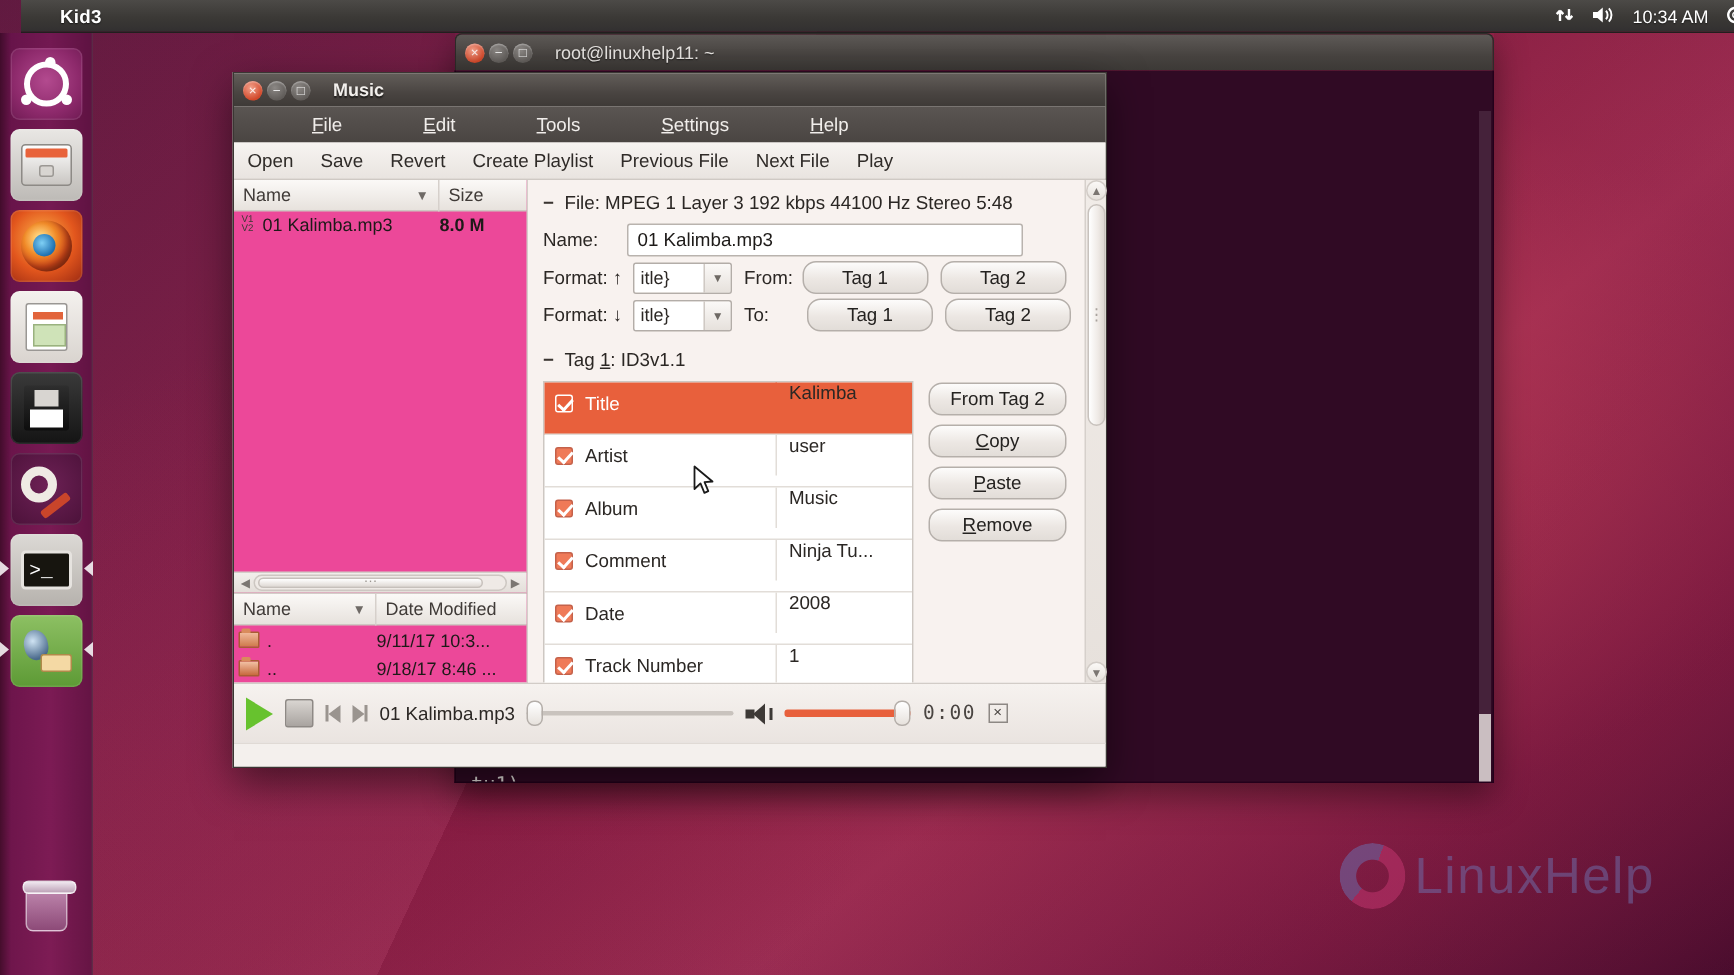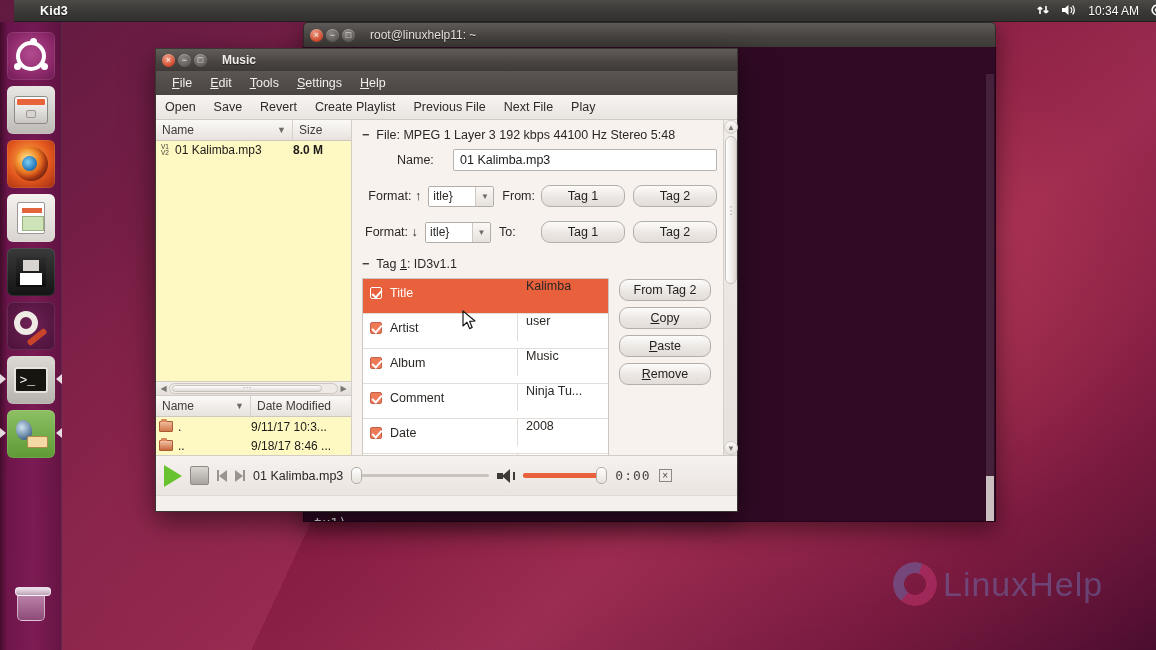--- a/index.html
+++ b/index.html
@@ -142,31 +142,31 @@
   }
   #kid3-title{
     height:22px; background:linear-gradient(#625d59,#494441 60%,#3e3a37);
     display:flex; align-items:center; padding-left:6px; color:#f2efec;
   }
   #kid3-title .tt{ font-size:12px; font-weight:bold; margin-left:12px; text-shadow:0 1px 1px rgba(0,0,0,0.6); }
   #kid3-menu{
     height:24px; background:linear-gradient(#5a5552,#4a4542);
     display:flex; align-items:center; gap:2px; padding-left:8px; color:#f1eeeb; font-size:12.5px;
   }
-  #kid3-menu .m{ padding:3px 8px; border-radius:2px; }
+  #kid3-menu .m{ padding:3px 8px; border-radius:2px;margin-left:36px; }
   #kid3-menu .m u{ text-decoration:underline; }
   #kid3-toolbar{
     height:25px; background:linear-gradient(#f7f4f1,#e9e4e0);
     border-bottom:1px solid #cfc9c4; display:flex; align-items:center;
     gap:0px; padding-left:0; color:#2f2b28; font-size:12.5px;
   }
   #kid3-toolbar .tb{ padding:3px 9px; border-radius:3px; }
 
   #kid3-main{ flex:1; display:flex; background:#f6f2ef; min-height:0; }
-  #left-col{ width:196px; border-right:1px solid #d4cec9; display:flex; flex-direction:column; background:#fef9c3; }
+  #left-col{ width:196px; border-right:1px solid #d4cec9; display:flex; flex-direction:column; background:#ec4899; }
   #right-col{ flex:1; background:#f8f2ef; position:relative; display:flex; }
 
   
   .tbl-head{
     display:flex; height:21px; background:linear-gradient(#fbf9f7,#e7e2dd);
     border-bottom:1px solid #cdc7c2; font-size:12px; color:#403b38; align-items:center;
   }
   .tbl-head .c{ padding:0 6px; height:21px; line-height:21px; position:relative; }
   .tbl-head .c.name{ flex:1; border-right:1px solid #d6d0cb; display:flex; align-items:center; }
   .tbl-head .c.name .sorter{ margin-left:auto; font-size:9px; color:#6f6a66; }
@@ -195,21 +195,21 @@
   #hscroll .arrow{ width:11px; text-align:center; font-size:8px; color:#7b7672; }
   #hscroll .track{ flex:1; height:11px; background:#efeae6; border:1px solid #cdc7c2; border-radius:6px; position:relative; }
   #hscroll .thumb{ position:absolute; left:2px; top:1px; width:150px; height:7px; border-radius:4px;
                    background:linear-gradient(#ffffff,#dfd9d4); border:1px solid #c6c0bb; }
   #hscroll .thumb:after{ content:"···"; position:absolute; left:50%; transform:translateX(-50%); top:-4px; font-size:9px; color:#9a948f; }
 
   
   #tagpane{ flex:1; padding:8px 6px 4px 10px; overflow:hidden; }
   .section-hdr{ display:flex; align-items:center; font-size:12.5px; color:#2b2724; margin-bottom:7px; }
   .section-hdr .minus{ margin-right:7px; color:#3a3531; font-weight:bold; }
-  .frow-lbl{ display:flex; align-items:center; margin-bottom:14px; font-size:12.5px; color:#2b2724;justify-content:flex-end; }
+  .frow-lbl{ display:flex; align-items:center; margin-bottom:3px; font-size:12.5px; color:#2b2724; }
   .frow-lbl .lbl{ width:56px; }
   .inp{
     height:22px; background:#fff; border:1px solid #b9b3ae; border-radius:2px;
     display:flex; align-items:center; padding:0 6px; font-size:12.5px; color:#1d1a18;
   }
   .combo{
     height:21px; width:66px; display:flex; align-items:stretch; border:1px solid #b3adA8;
     border-radius:2px; background:linear-gradient(#fdfcfb,#eeeae6); overflow:hidden;
   }
   .combo .val{ flex:1; background:#fff; display:flex; align-items:center; padding-left:4px; font-size:12px; color:#2b2724; }

